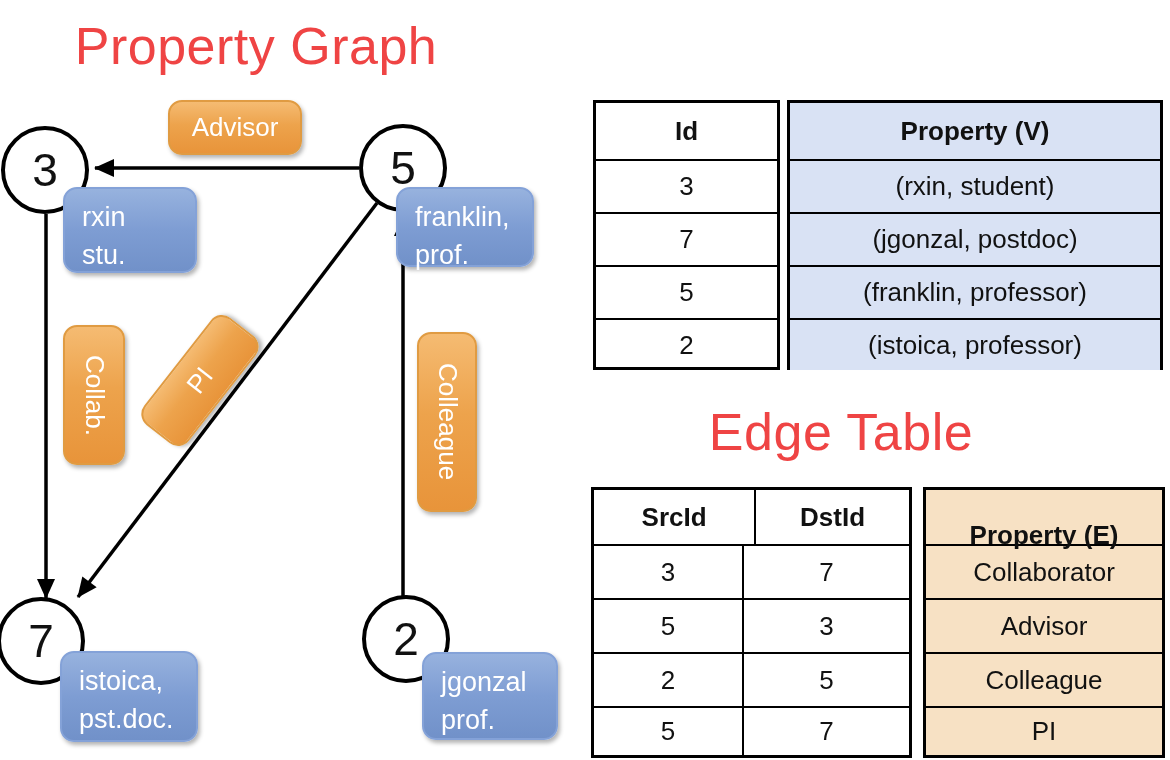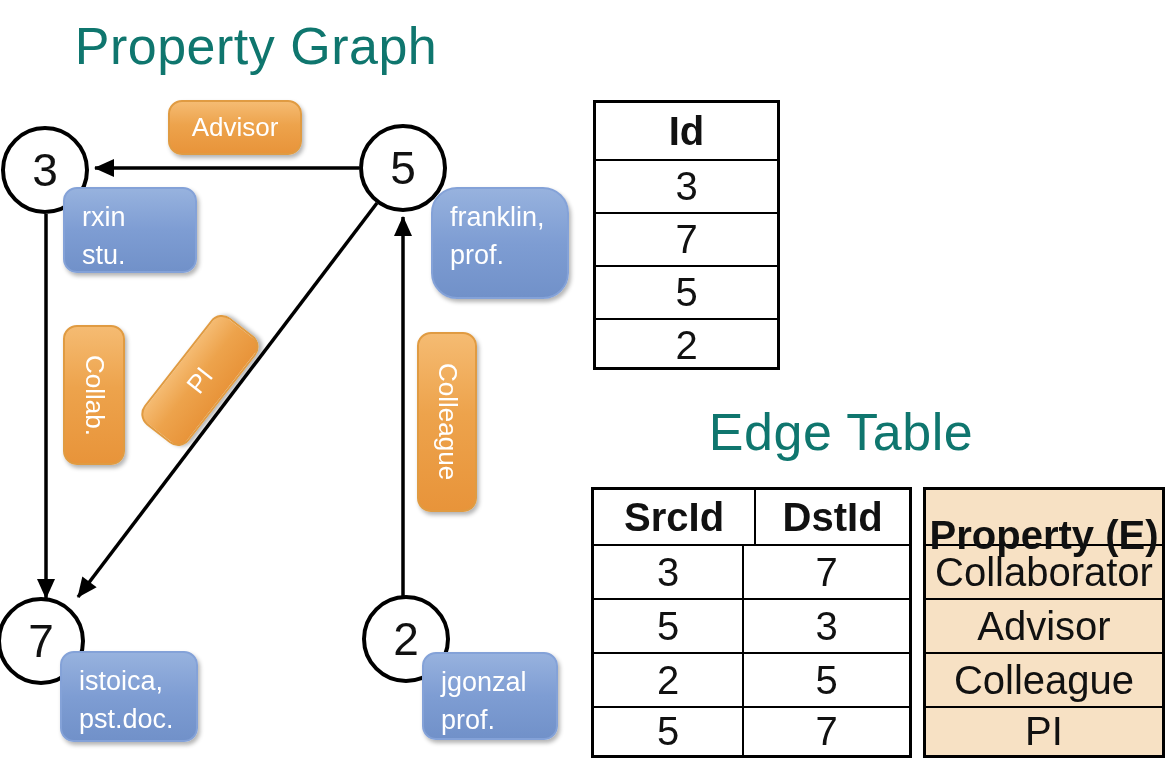--- a/index.html
+++ b/index.html
@@ -3,21 +3,21 @@
 <meta charset="utf-8">
 <style>
   html,body{margin:0;padding:0;background:#fff;}
   .stage{
     position:relative;width:1170px;height:760px;overflow:hidden;
     font-family:"Liberation Sans",sans-serif;background:#fff;color:#111;
   }
   .abs{position:absolute;}
   
   .big-title{
-    font-size:52px;letter-spacing:0.5px;color:#0f766e;
+    font-size:52px;letter-spacing:0.5px;color:#ef4444;
     text-align:center;white-space:nowrap;font-weight:400;
   }
   
   .node{
     width:88px;height:88px;border-radius:50%;
     border:4px solid #000;background:#fff;box-sizing:border-box;
     display:flex;align-items:center;justify-content:center;
     font-size:46px;color:#111;z-index:2;
   }
   
@@ -42,21 +42,21 @@
   .rot{transform:rotate(-52deg);}
   
   .tbl{box-sizing:border-box;border:3px solid #000;background:#fff;z-index:2;}
   .trow{
     box-sizing:border-box;display:flex;align-items:center;width:100%;
     border-top:2px solid #000;
   }
   .trow:first-child{border-top:none;}
   .tcell{
     box-sizing:border-box;height:100%;display:flex;align-items:center;
-    justify-content:center;font-size:40px;color:#111;
+    justify-content:center;font-size:26px;color:#111;
     border-left:2px solid #000;overflow:hidden;white-space:nowrap;
   }
   .tcell:first-child{border-left:none;}
   .hdr{font-weight:bold;}
   .bg-blue{background:#d9e2f4;}
   .bg-tan{background:#f7e1c4;}
   svg.edges{position:absolute;left:0;top:0;z-index:1;}
 </style>
 </head>
 <body>
@@ -84,21 +84,21 @@
 
   <div class="abs pill orange" style="left:168px;top:100px;width:134px;height:55px;">Advisor</div>
   <div class="abs pill orange vtext" style="left:63px;top:325px;width:62px;height:140px;">Collab.</div>
   <div class="abs pill orange rot" style="left:132px;top:352px;width:136px;height:57px;">PI</div>
   <div class="abs pill orange vtext" style="left:417px;top:332px;width:60px;height:180px;">Colleague</div>
 
   <div class="abs pill blue card" style="left:63px;top:187px;width:134px;height:86px;">
     <span>rxin</span>
     <span>stu.</span>
   </div>
-  <div class="abs pill blue card" style="left:431px;top:187px;width:138px;height:112px;border-radius:26px;">
+  <div class="abs pill blue card" style="left:396px;top:187px;width:138px;height:80px;">
     <span>franklin,</span>
     <span>prof.</span>
   </div>
   <div class="abs pill blue card" style="left:60px;top:651px;width:138px;height:91px;">
     <span>istoica,</span>
     <span>pst.doc.</span>
   </div>
   <div class="abs pill blue card" style="left:422px;top:652px;width:136px;height:88px;">
     <span>jgonzal</span>
     <span>prof.</span>
@@ -116,20 +116,37 @@
         <div class="tcell" style="width:100%;">7</div>
       </div>
     <div class="trow" style="height:53px;">
         <div class="tcell" style="width:100%;">5</div>
       </div>
     <div class="trow" style="height:52px;">
         <div class="tcell" style="width:100%;">2</div>
       </div>
   </div>
 
+  <div class="abs tbl" style="left:787px;top:100px;width:376px;height:270px;">
+    <div class="trow bg-blue" style="height:56px;">
+        <div class="tcell hdr" style="width:100%;">Property (V)</div>
+      </div>
+    <div class="trow bg-blue" style="height:53px;">
+        <div class="tcell" style="width:100%;">(rxin, student)</div>
+      </div>
+    <div class="trow bg-blue" style="height:53px;">
+        <div class="tcell" style="width:100%;">(jgonzal, postdoc)</div>
+      </div>
+    <div class="trow bg-blue" style="height:53px;">
+        <div class="tcell" style="width:100%;">(franklin, professor)</div>
+      </div>
+    <div class="trow bg-blue" style="height:52px;">
+        <div class="tcell" style="width:100%;">(istoica, professor)</div>
+      </div>
+  </div>
 
   <div class="abs big-title" style="left:585px;top:402px;width:512px;">Edge Table</div>
 
   <div class="abs tbl" style="left:591px;top:487px;width:321px;height:271px;">
     <div class="trow" style="height:54px;">
       <div class="tcell hdr" style="width:173px;">SrcId</div>
       <div class="tcell hdr" style="width:167px;">DstId</div>
     </div>
     <div class="trow" style="height:54px;">
       <div class="tcell" style="width:148px;">3</div>

